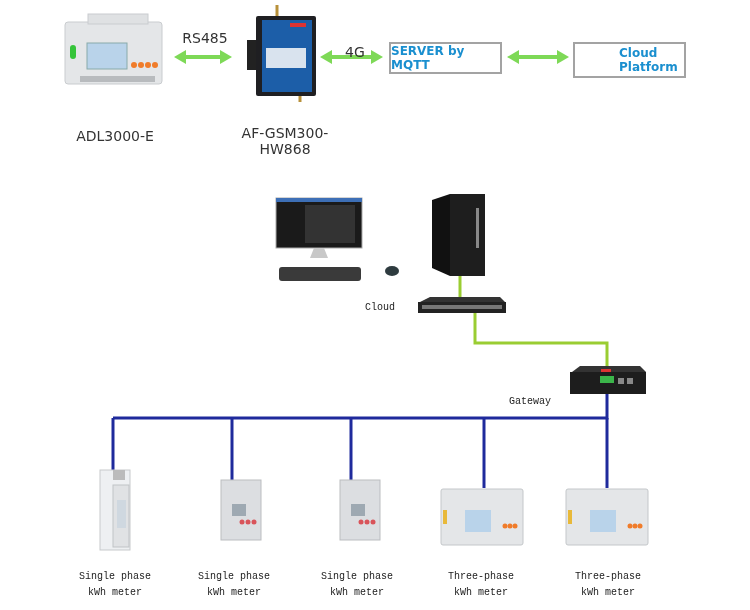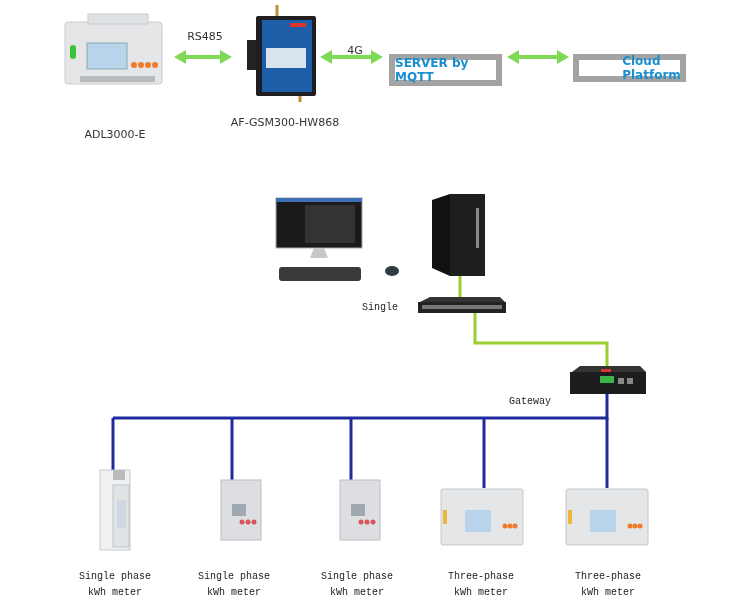--- a/index.html
+++ b/index.html
@@ -1,20 +1,20 @@
 <!DOCTYPE html>
 <html><head>
 <meta charset="utf-8">
 <style>
   html, body { margin:0; padding:0; background:#ffffff; }
   body { width:750px; height:610px; position:relative; overflow:hidden; font-family:"DejaVu Sans", sans-serif; }
   .abs { position:absolute; }
-  .sans-label { font-family:"DejaVu Sans", sans-serif; font-size:11px; color:#333; text-align:center; }
+  .sans-label { font-family:"DejaVu Sans", sans-serif; font-size:14px; color:#333; text-align:center; }
   .serif-label { font-family:"Liberation Mono", "DejaVu Sans Mono", monospace; font-size:10px; color:#222; text-align:center; line-height:16px; }
-  .box { border:6px solid #a3a3a3; color:#1a8fcf; font-weight:bold; font-size:12px; display:flex; align-items:center; justify-content:center; box-sizing:border-box; font-family:"DejaVu Sans", sans-serif; background:#fff;margin-top:12px; }
+  .box { border:2px solid #a3a3a3; color:#1a8fcf; font-weight:bold; font-size:12px; display:flex; align-items:center; justify-content:center; box-sizing:border-box; font-family:"DejaVu Sans", sans-serif; background:#fff; }
   svg { position:absolute; left:0; top:0; }
 </style>
 </head>
 <body>
 
 <svg width="750" height="610">
 
   <line x1="460" y1="276" x2="460" y2="298" stroke="#9acd32" stroke-width="3"></line>
   <polyline points="475,312 475,343 607,343 607,368" fill="none" stroke="#9acd32" stroke-width="3"></polyline>
 
@@ -131,26 +131,26 @@
     <circle cx="630" cy="526" r="2.5" fill="#f07c2a"></circle>
       <circle cx="635" cy="526" r="2.5" fill="#f07c2a"></circle>
       <circle cx="640" cy="526" r="2.5" fill="#f07c2a"></circle>
     <rect x="568" y="510" width="4" height="14" fill="#e8b93a"></rect>
   </g>
 </svg>
 
 <div class="abs sans-label" style="left:180px; top:30px; width:50px;">RS485</div>
 <div class="abs sans-label" style="left:335px; top:44px; width:40px;">4G</div>
 <div class="abs sans-label" style="left:70px; top:128px; width:90px;">ADL3000-E</div>
-<div class="abs sans-label" style="left:225px; top:116px; width:120px;">AF-GSM300-HW868</div>
+<div class="abs sans-label" style="left:225px; top:125px; width:120px;">AF-GSM300-HW868</div>
 
 <div class="abs box" style="left:389px; top:42px; width:113px; height:32px;">SERVER by MQTT</div>
-<div class="abs box" style="left:573px; top:42px; width:113px; height:28px;padding-left:44px;">Cloud Platform</div>
+<div class="abs box" style="left:573px; top:42px; width:113px; height:36px;padding-left:44px;">Cloud Platform</div>
 
-<div class="abs serif-label" style="left:355px; top:300px; width:50px;">Single</div>
+<div class="abs serif-label" style="left:355px; top:300px; width:50px;">Cloud</div>
 <div class="abs serif-label" style="left:500px; top:394px; width:60px;">Gateway</div>
 
 <div class="abs serif-label" style="left:70px; top:569px; width:90px;">
   <div>Single phase</div>
   <div>kWh meter</div>
 </div>
 <div class="abs serif-label" style="left:189px; top:569px; width:90px;">
   <div>Single phase</div>
   <div>kWh meter</div>
 </div>

